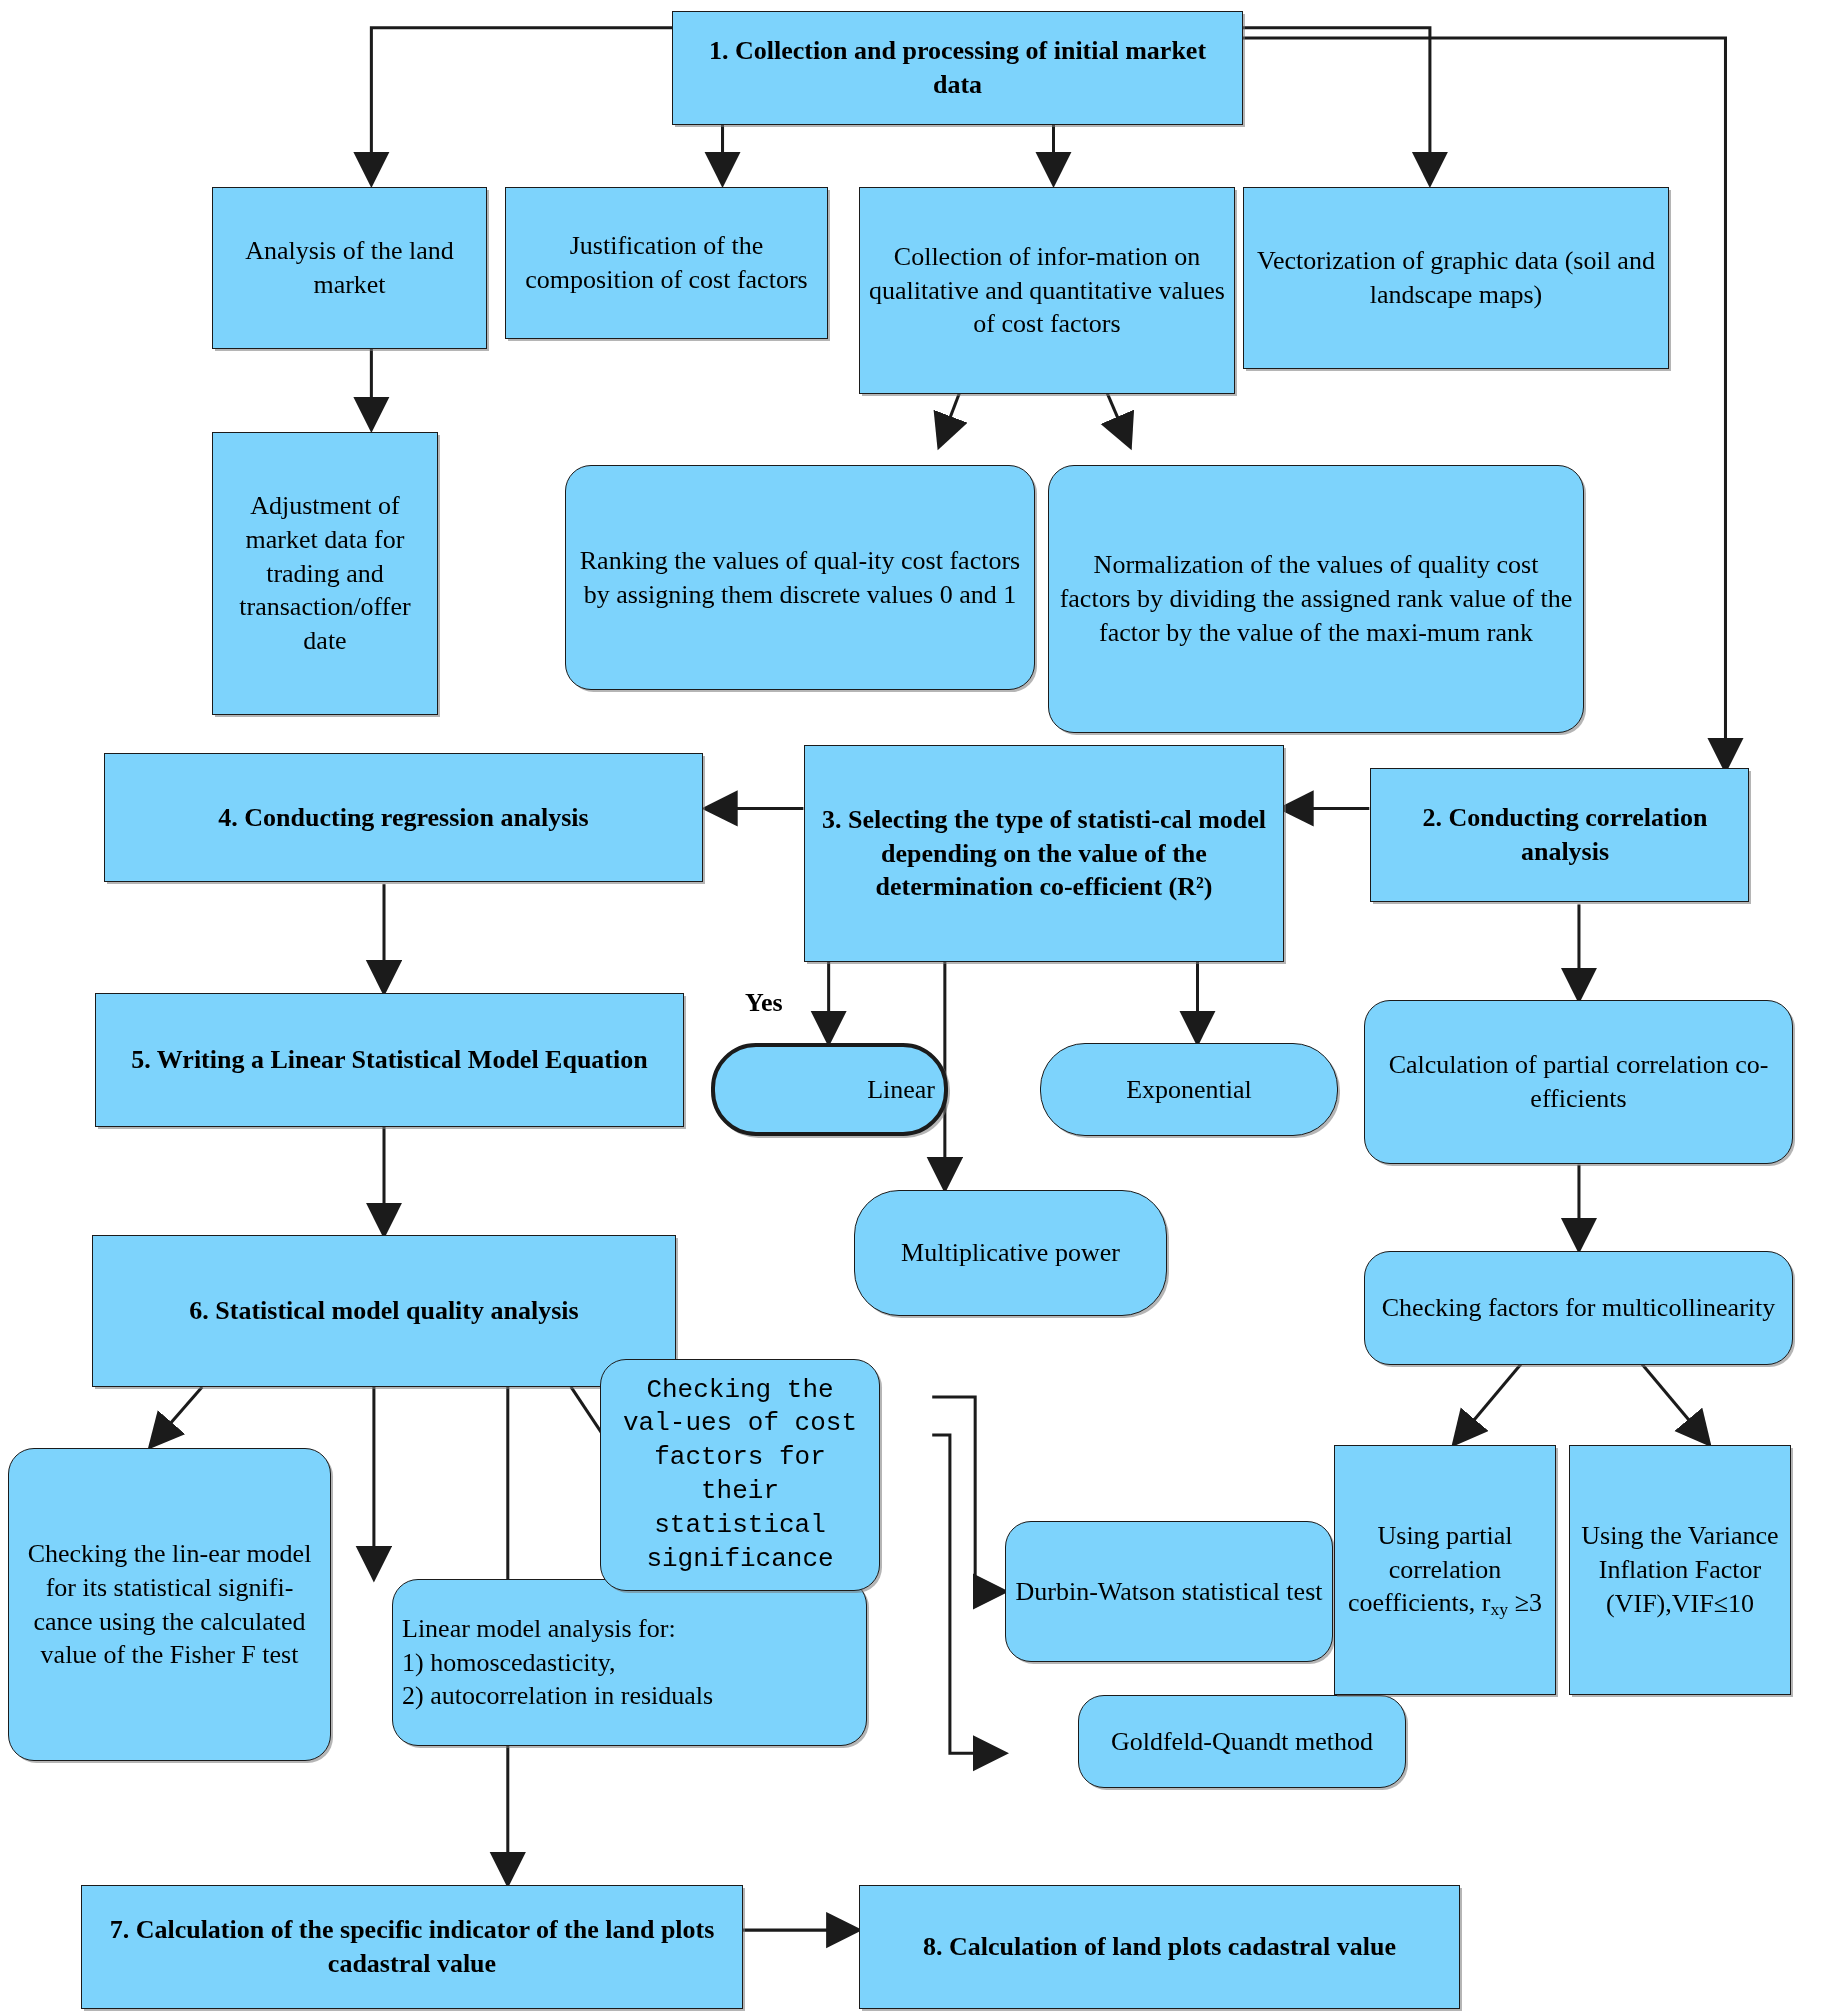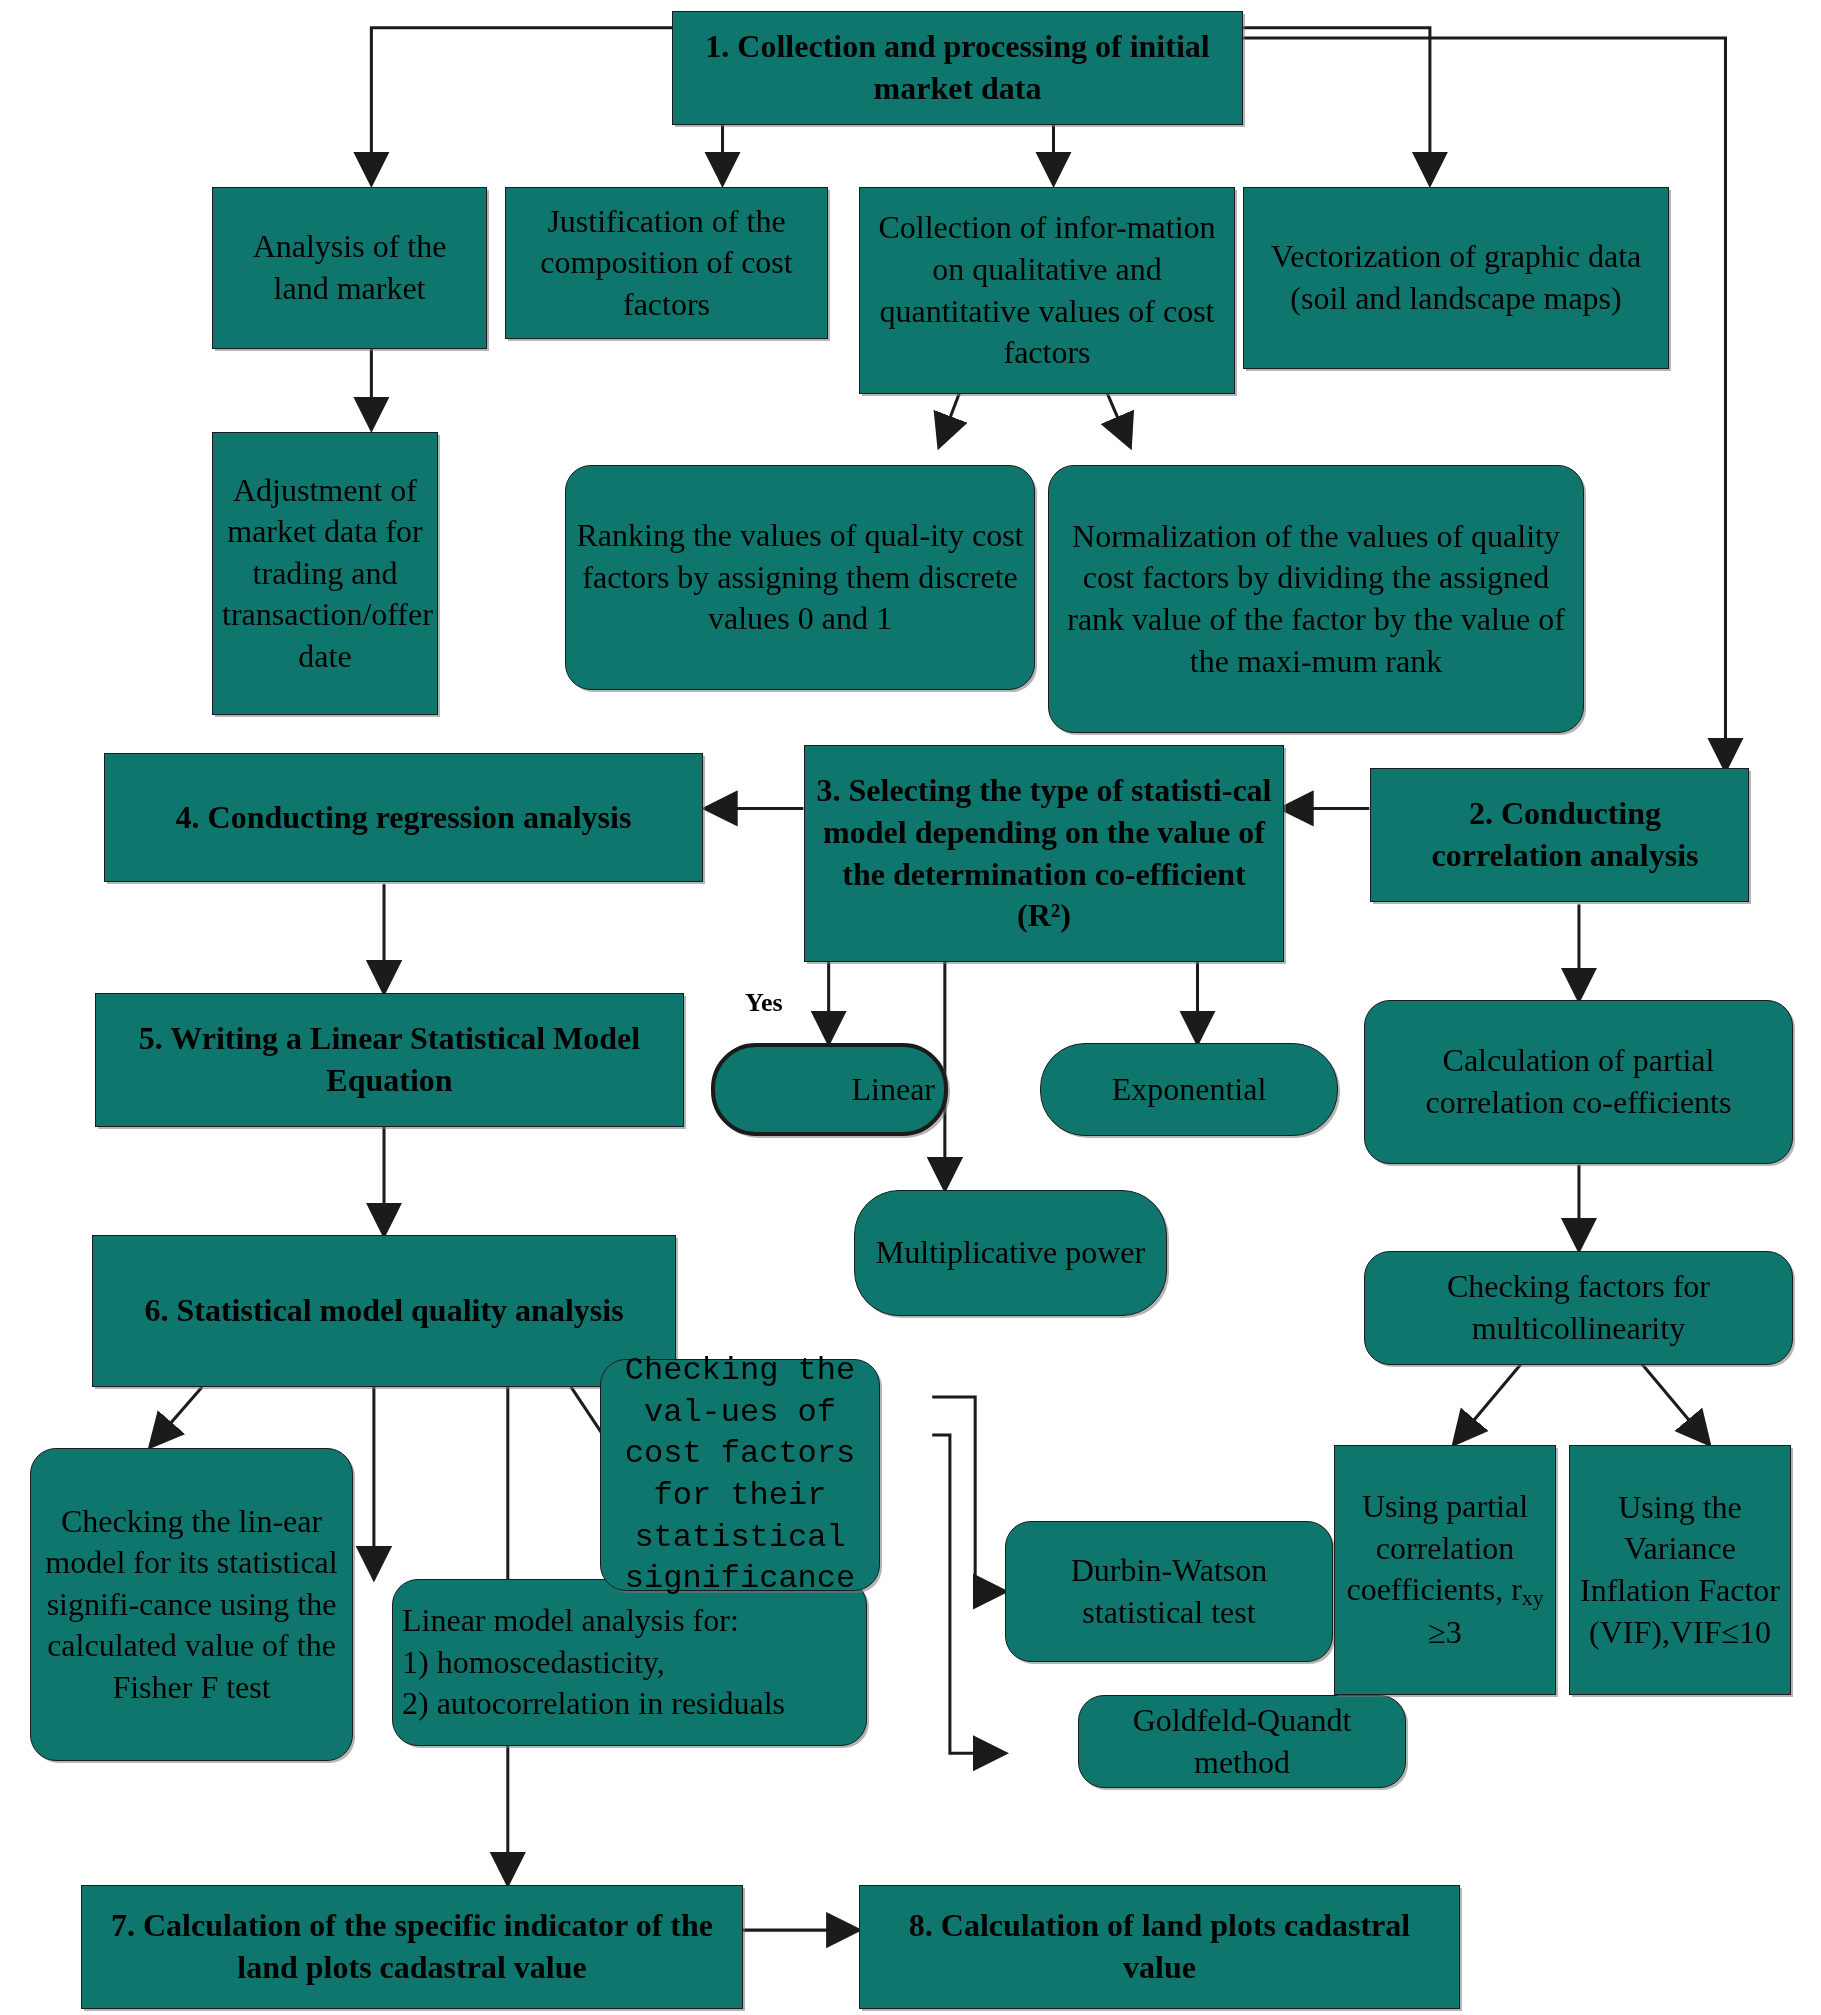--- a/index.html
+++ b/index.html
@@ -19,28 +19,28 @@
   #wires{
     position:absolute;
     left:0; top:0;
     width:1822px;
     height:2015px;
     pointer-events:none;
   }
   .node{
     position:absolute;
     box-sizing:border-box;
-    background:#0f766e;
+    background:#7dd3fc;
     border:1.5px solid #1b1b1b;
     display:flex;
     align-items:center;
     justify-content:center;
     text-align:center;
     line-height:1.30;
-    font-size:32px;
+    font-size:26px;
     padding:5px 9px;
     z-index:4;
     box-shadow:2.5px 2.5px 0 -0.5px rgba(120,120,120,0.55);
   }
   .node .txt{display:block;width:100%;}
   .rect{border-radius:0;}
   .round{border-radius:26px;}
   .pill{border-radius:45px;}
   .bold{font-weight:bold;}
   .thick{border-width:4px;text-align:right;}
@@ -181,21 +181,21 @@
   </div>
 
   <div class="node round" style="left:1364px;top:1251px;width:429px;height:114px;">
     <span class="txt">Checking factors for multicollinearity</span>
   </div>
 
   <div class="node rect bold" style="left:92px;top:1235px;width:584px;height:152px;">
     <span class="txt">6. Statistical model quality analysis</span>
   </div>
 
-  <div class="node round" style="left:30px;top:1448px;width:323px;height:313px;">
+  <div class="node round" style="left:8px;top:1448px;width:323px;height:313px;">
     <span class="txt">Checking the lin-ear model for its statistical signifi-cance using the calculated value of the Fisher F test</span>
   </div>
 
   <div class="node round" style="left:392px;top:1579px;width:475px;height:167px; text-align:left;">
     <span class="txt" style="white-space:pre-line;">Linear model analysis for:
 1) homoscedasticity,
 2) autocorrelation in residuals</span>
   </div>
 
   <div class="node round" style="left:600px;top:1359px;width:280px;height:232px;font-family:Liberation Mono, monospace;">

